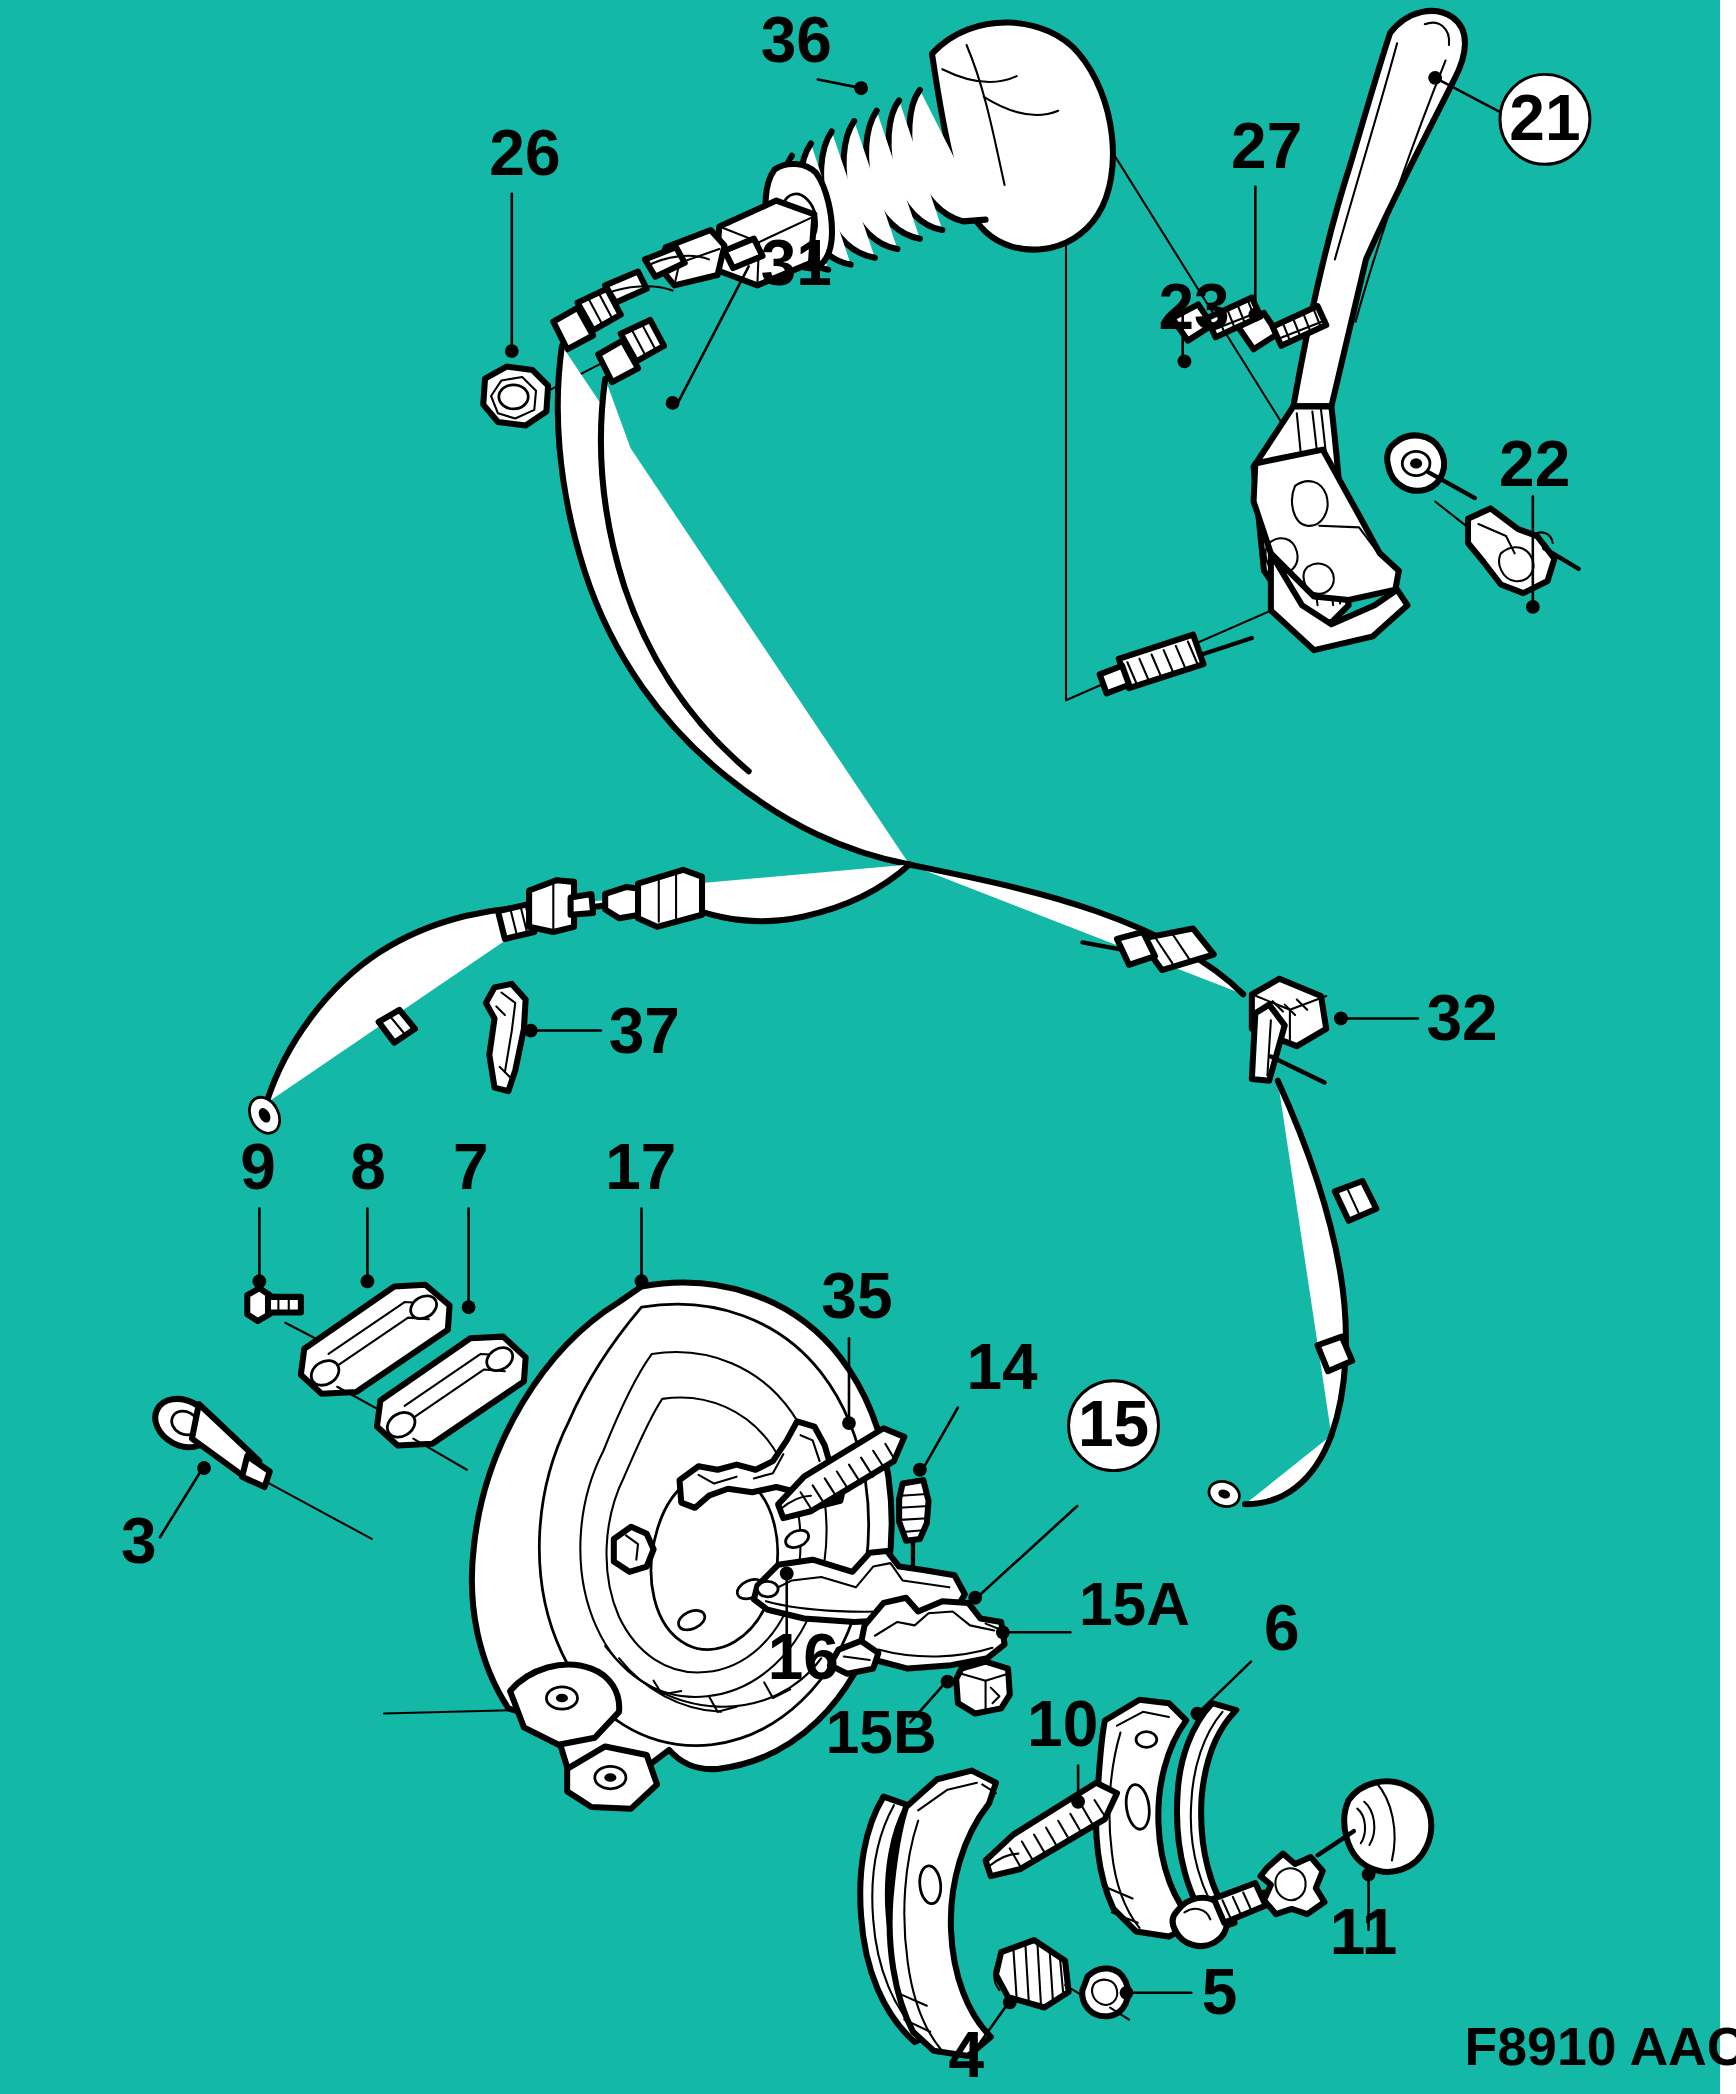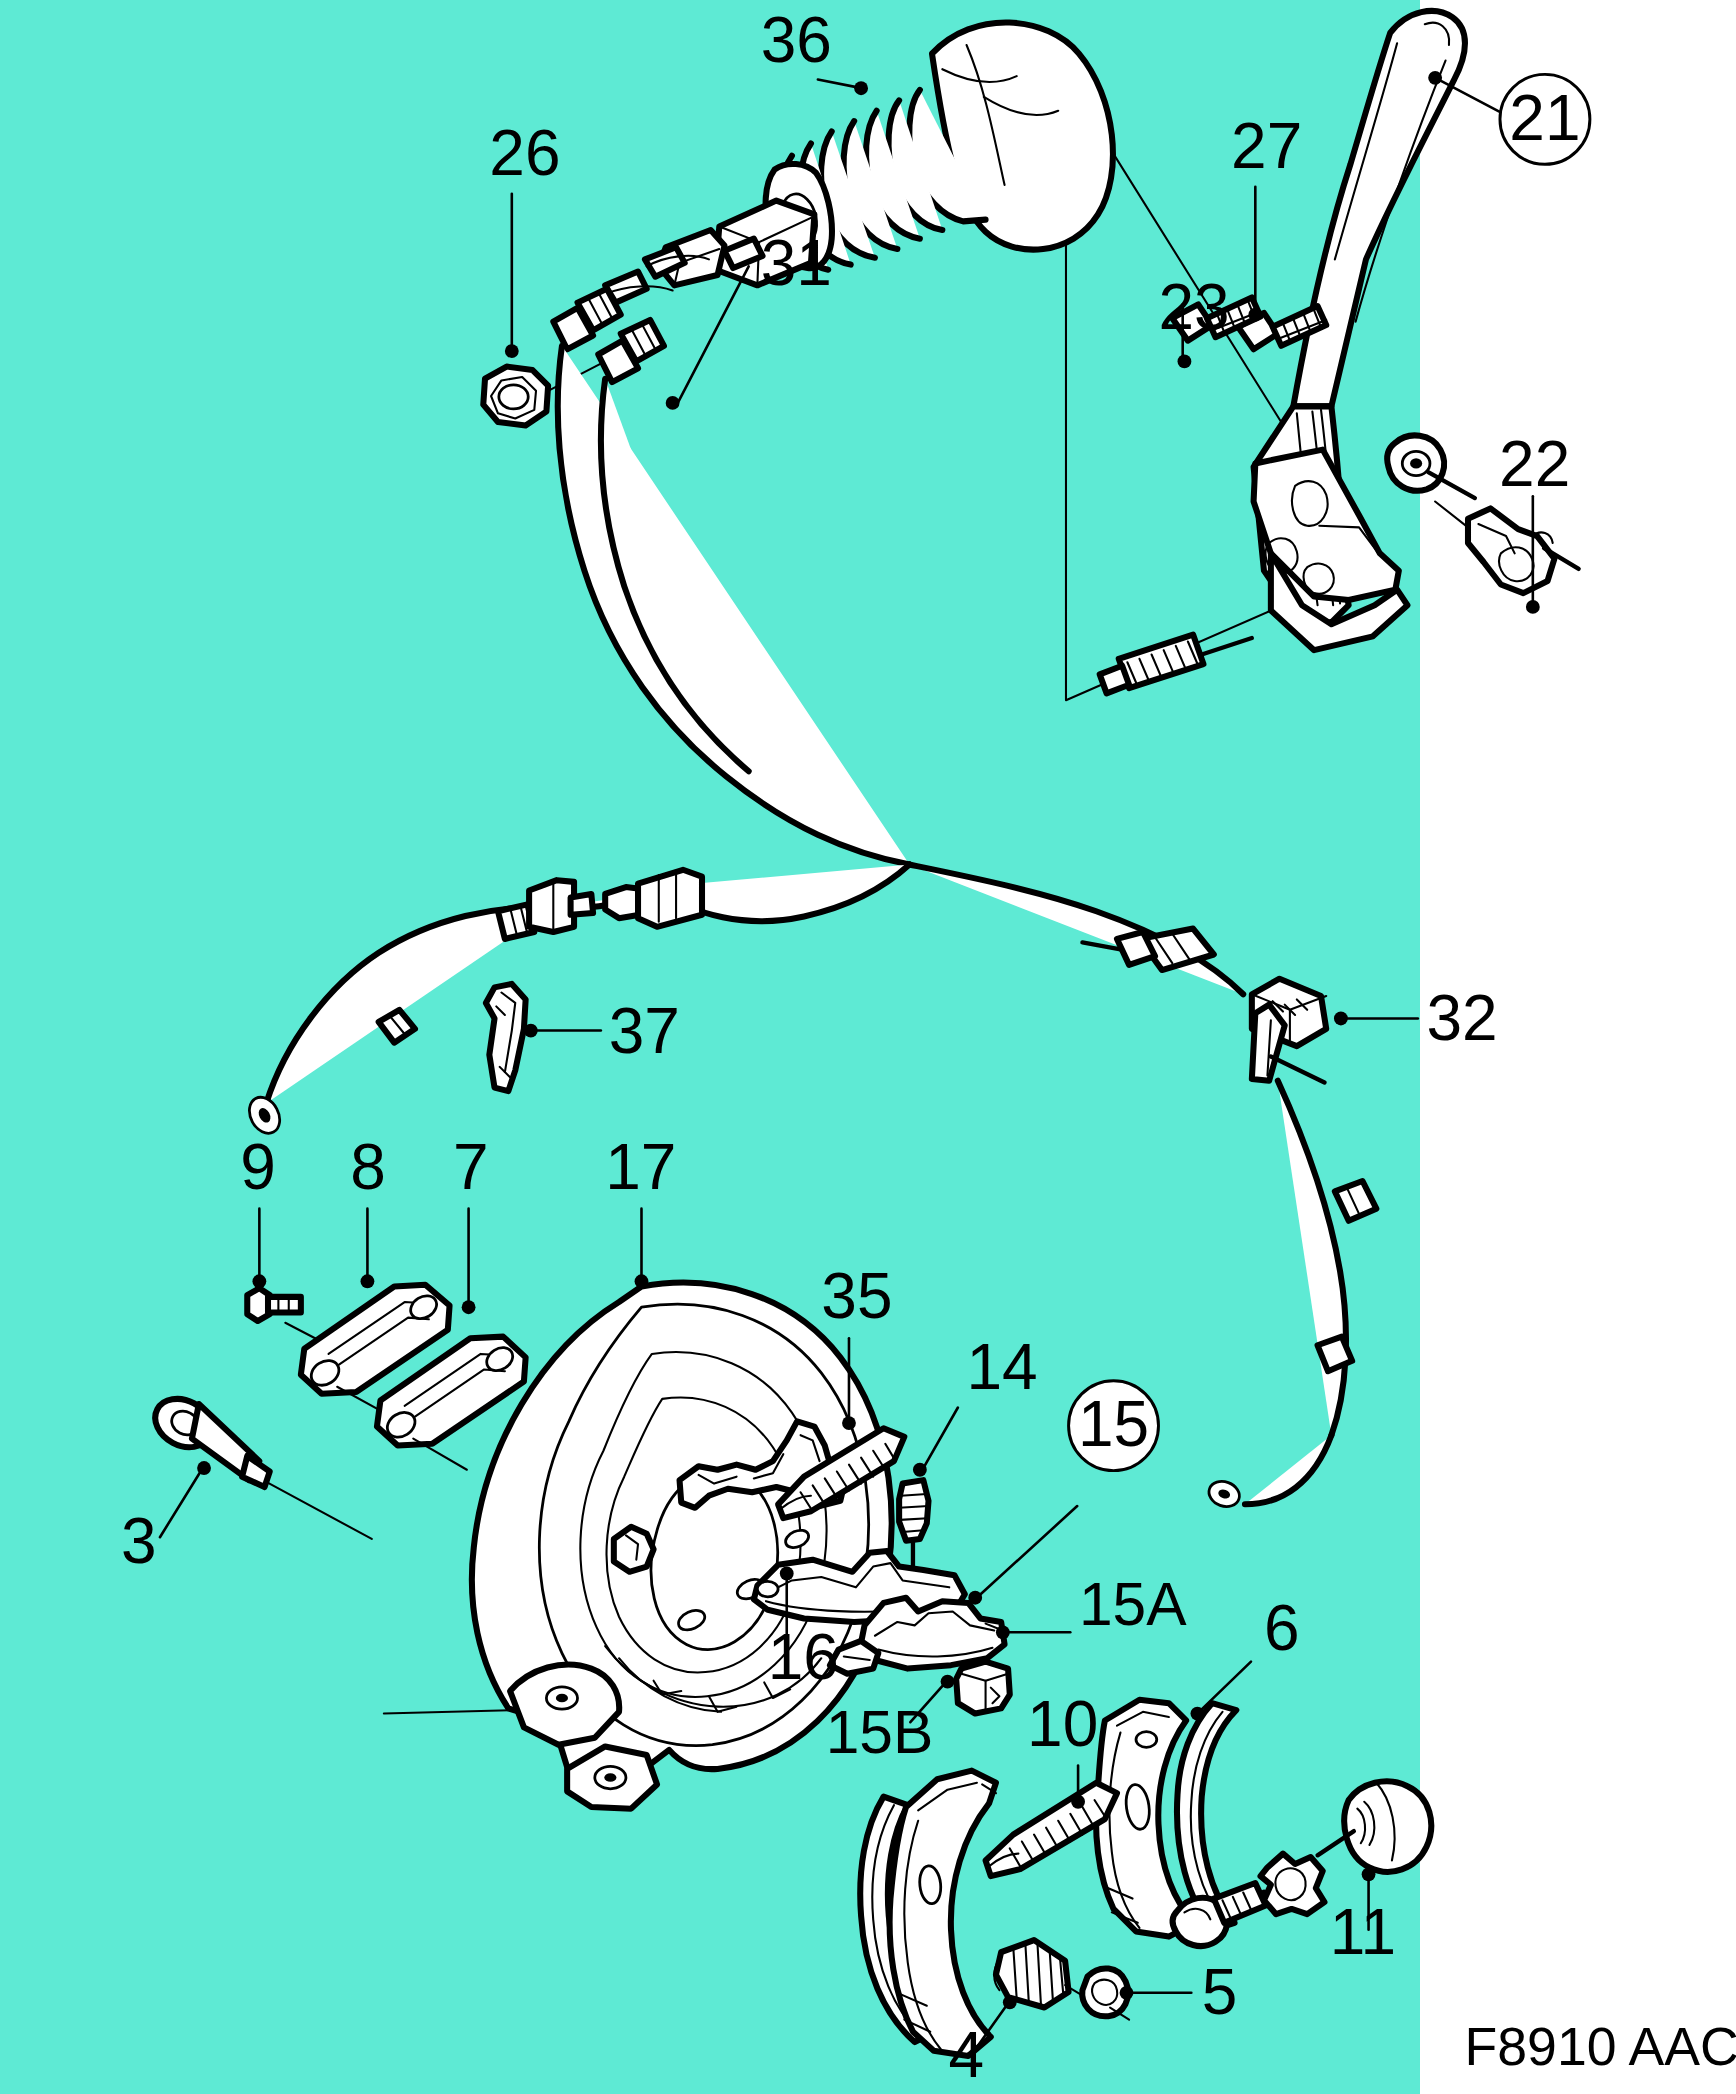--- a/index.html
+++ b/index.html
@@ -2,21 +2,21 @@
 <html style="font-size:14px"><head>
 <meta charset="utf-8">
 <title>Parking Brake Exploded Parts Diagram</title>
 <style>
   html,body{margin:0;padding:0;background:#ffffff;}
   body{
     font-family:"Liberation Sans", sans-serif;
     width:1736px;height:2094px;
     overflow:hidden;position:relative;
   }
-  #sheet{position:absolute;inset:0;width:1420px;height:2094px;background:#5eead4;}
+  #sheet{position:absolute;inset:0;width:1720px;height:2094px;background:#14b8a6;font-weight:bold;}
   svg#diagram{display:block;width:1736px;height:2094px;}
   .ln{fill:none;stroke:#000;stroke-width:3.2;stroke-linecap:round;stroke-linejoin:round;}
   .ln-thin{fill:none;stroke:#000;stroke-width:2.4;stroke-linecap:round;stroke-linejoin:round;}
   .ln-med{fill:none;stroke:#000;stroke-width:5;stroke-linecap:round;stroke-linejoin:round;}
   .sld{fill:#000;stroke:none;}
   .wht-t{fill:#fff;stroke:#000;stroke-width:3.2;stroke-linejoin:round;stroke-linecap:round;}
   .wht-b{fill:#fff;stroke:#000;stroke-width:7;stroke-linejoin:round;stroke-linecap:round;}
   .leader{fill:none;stroke:#000;stroke-width:3;stroke-linecap:round;}
   .dot{fill:#000;}
   .calloutcircle{fill:#fff;stroke:#000;stroke-width:3.4;}

